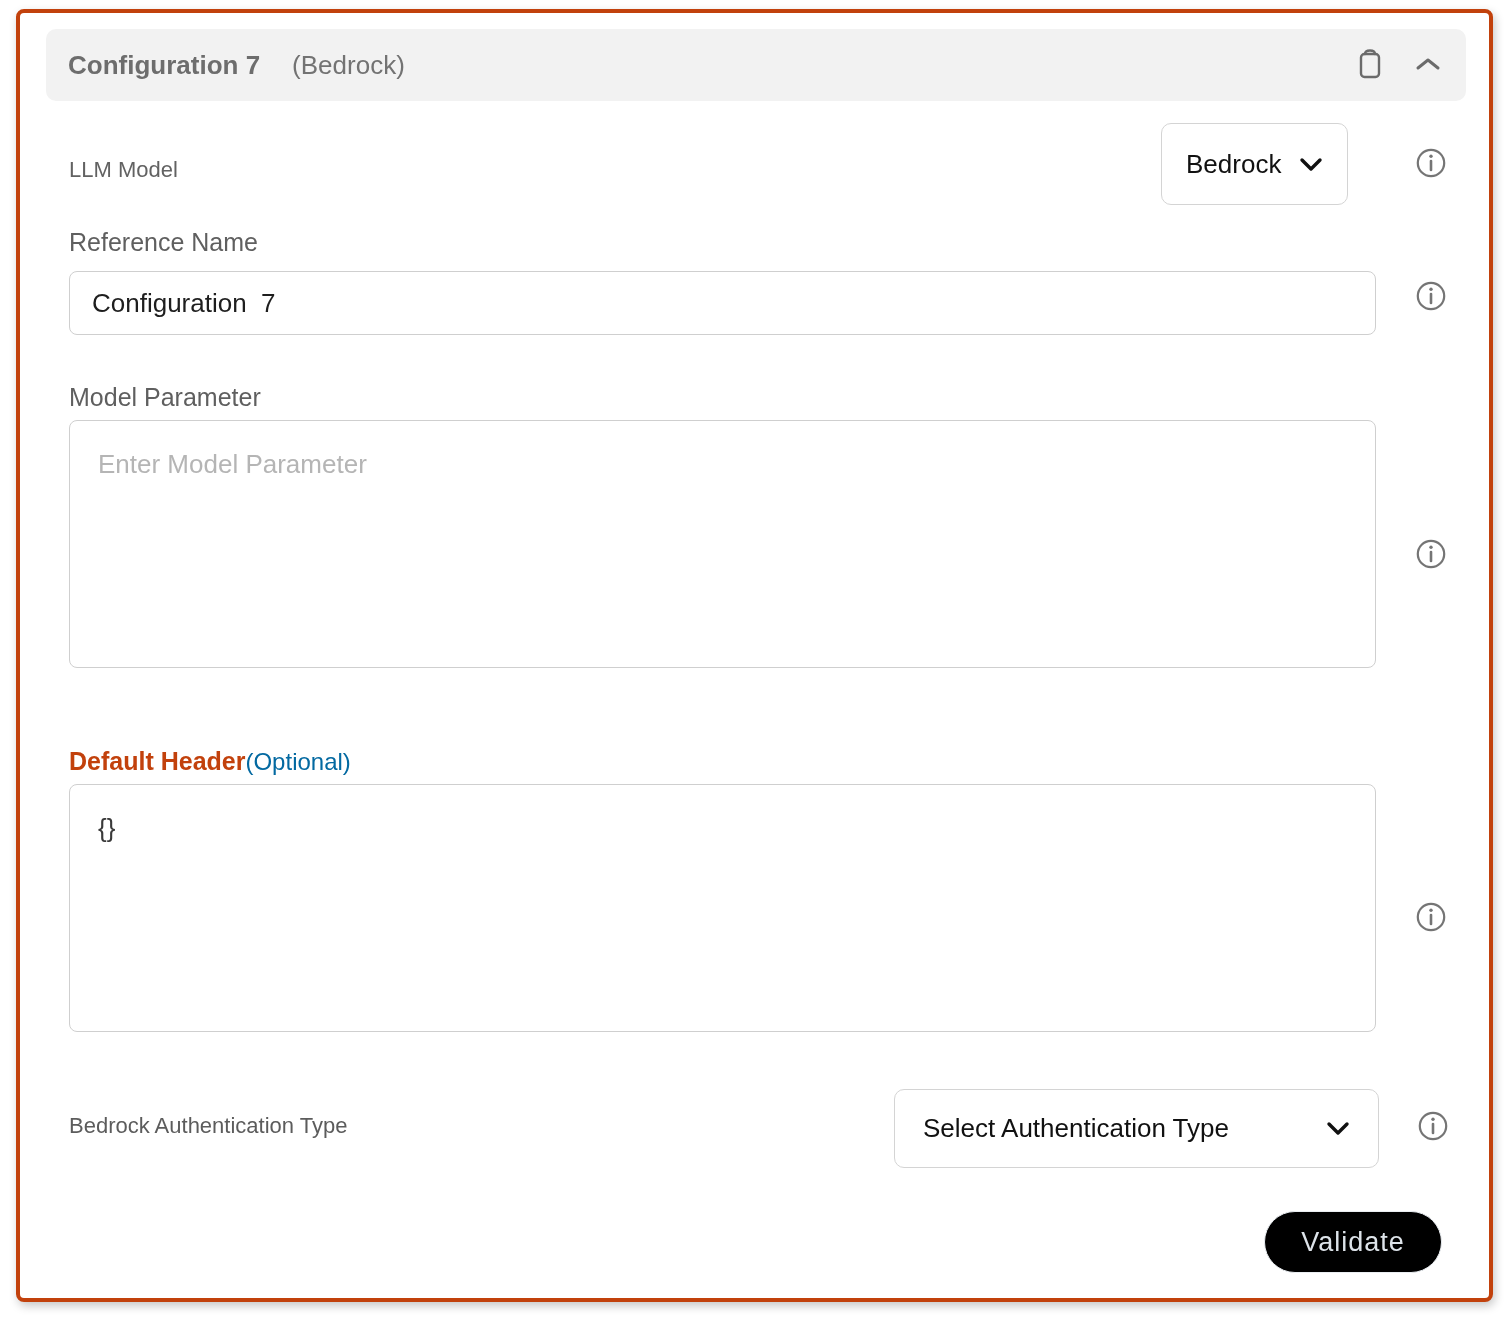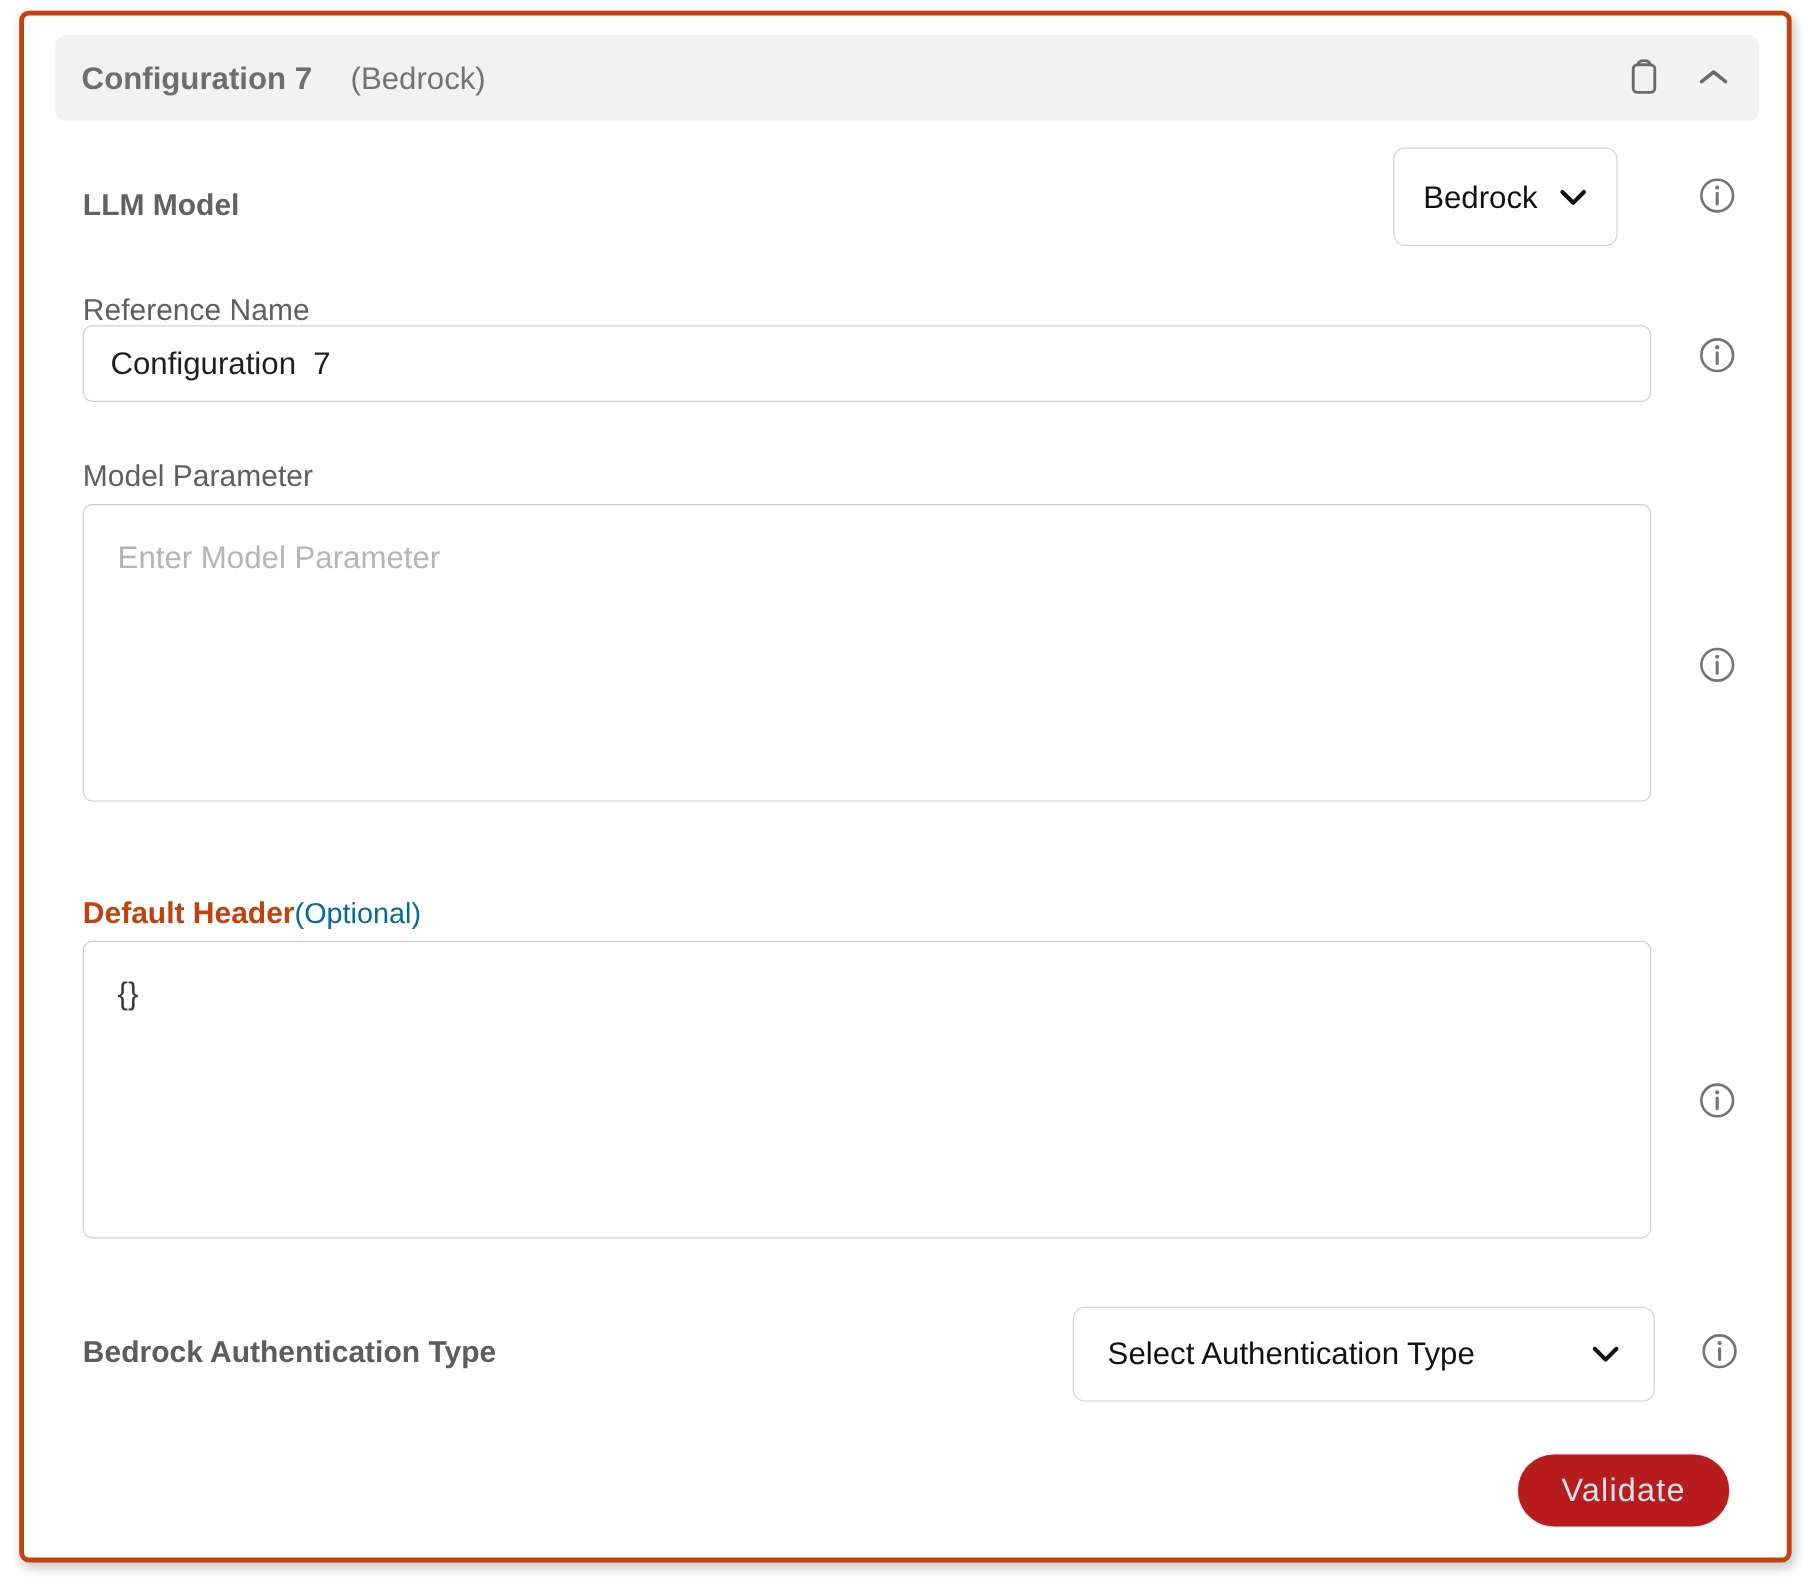--- a/index.html
+++ b/index.html
@@ -49,21 +49,21 @@
     gap: 18px;
   }
   .icon-btn {
     width: 40px; height: 40px;
     display: flex; align-items: center; justify-content: center;
     cursor: pointer;
     background: transparent; border: none;
   }
   
   .label { position: absolute; left: 49px; font-size: 25px; color: #5f5f5f; }
-  .label.bold { font-weight: bold; font-size: 25px; color: #626262; }
+  .label.bold { font-weight: normal; font-size: 22px; color: #626262; }
   .optional-tag { color: #0369a1; font-weight: normal; font-size: 24px; }
   .dh-main { color: #c2410c; font-weight: bold; font-size: 25px; }
   
   .text-input {
     position: absolute;
     left: 49px;
     width: 1307px; height: 64px;
     border: 1px solid #cfcfcf;
     border-radius: 8px;
     background: #ffffff;
@@ -114,21 +114,21 @@
     display: flex; align-items: center; justify-content: center;
     cursor: pointer;
   }
   
   .validate-btn {
     position: absolute;
     left: 1244px; top: 1198px;
     width: 178px; height: 62px;
     border: 1.5px solid #eaeef2;
     border-radius: 33px;
-    background: #b91c1c;
+    background: #000000;
     color: #dde3e9;
     font-family: "Liberation Sans", sans-serif;
     font-size: 27px;
     letter-spacing: 1px;
     cursor: default;
   }
 </style>
 </head>
 <body>
 
@@ -170,21 +170,21 @@
   <div class="info-wrap" style="left:1395px; top:136px;">
     <span>
       <svg width="32" height="32" viewBox="0 0 32 32">
         <circle cx="16" cy="16" r="13.2" fill="none" stroke="#757575" stroke-width="2.2"></circle>
         <line x1="16" y1="14" x2="16" y2="23" stroke="#757575" stroke-width="2.6" stroke-linecap="round"></line>
         <circle cx="16" cy="9.3" r="1.7" fill="#757575"></circle>
       </svg>
     </span>
   </div>
 
-  <div class="label" style="top:232px;">Reference Name</div>
+  <div class="label" style="top:215px;">Reference Name</div>
   <input class="text-input" style="top: 258px;" type="text" value="Configuration  7">
   <div class="info-wrap" style="left:1395px; top:269px;">
     <span>
       <svg width="32" height="32" viewBox="0 0 32 32">
         <circle cx="16" cy="16" r="13.2" fill="none" stroke="#757575" stroke-width="2.2"></circle>
         <line x1="16" y1="14" x2="16" y2="23" stroke="#757575" stroke-width="2.6" stroke-linecap="round"></line>
         <circle cx="16" cy="9.3" r="1.7" fill="#757575"></circle>
       </svg>
     </span>
   </div>

